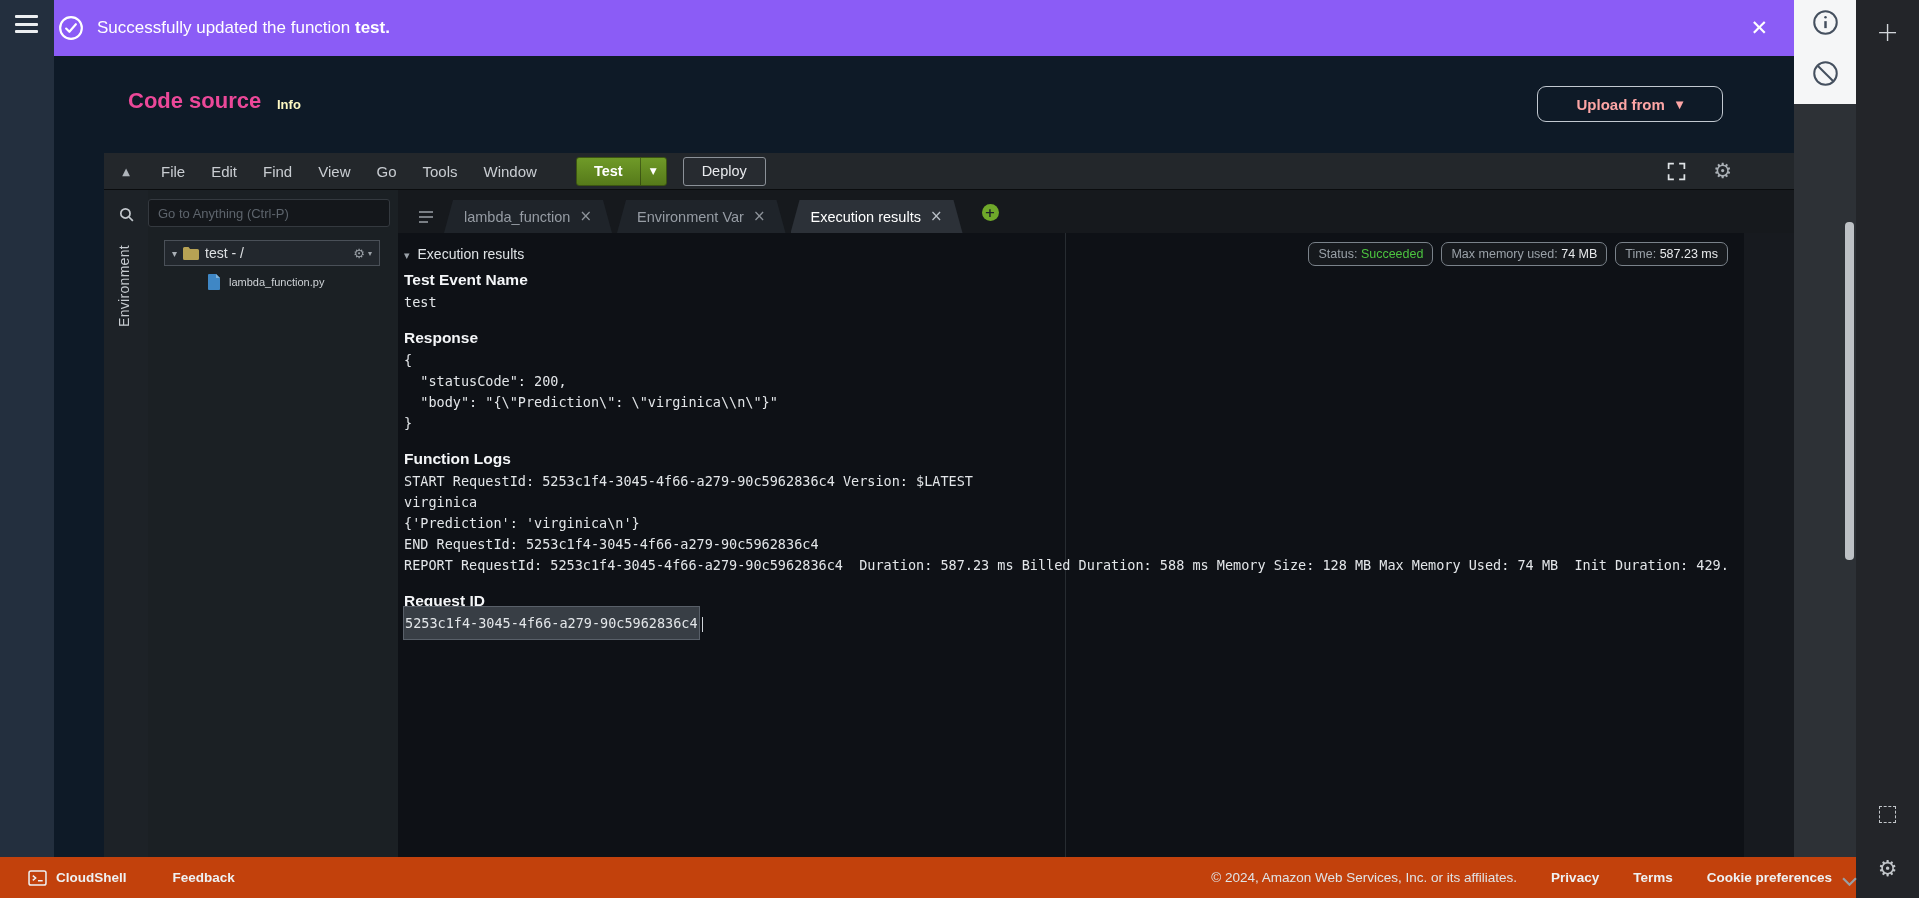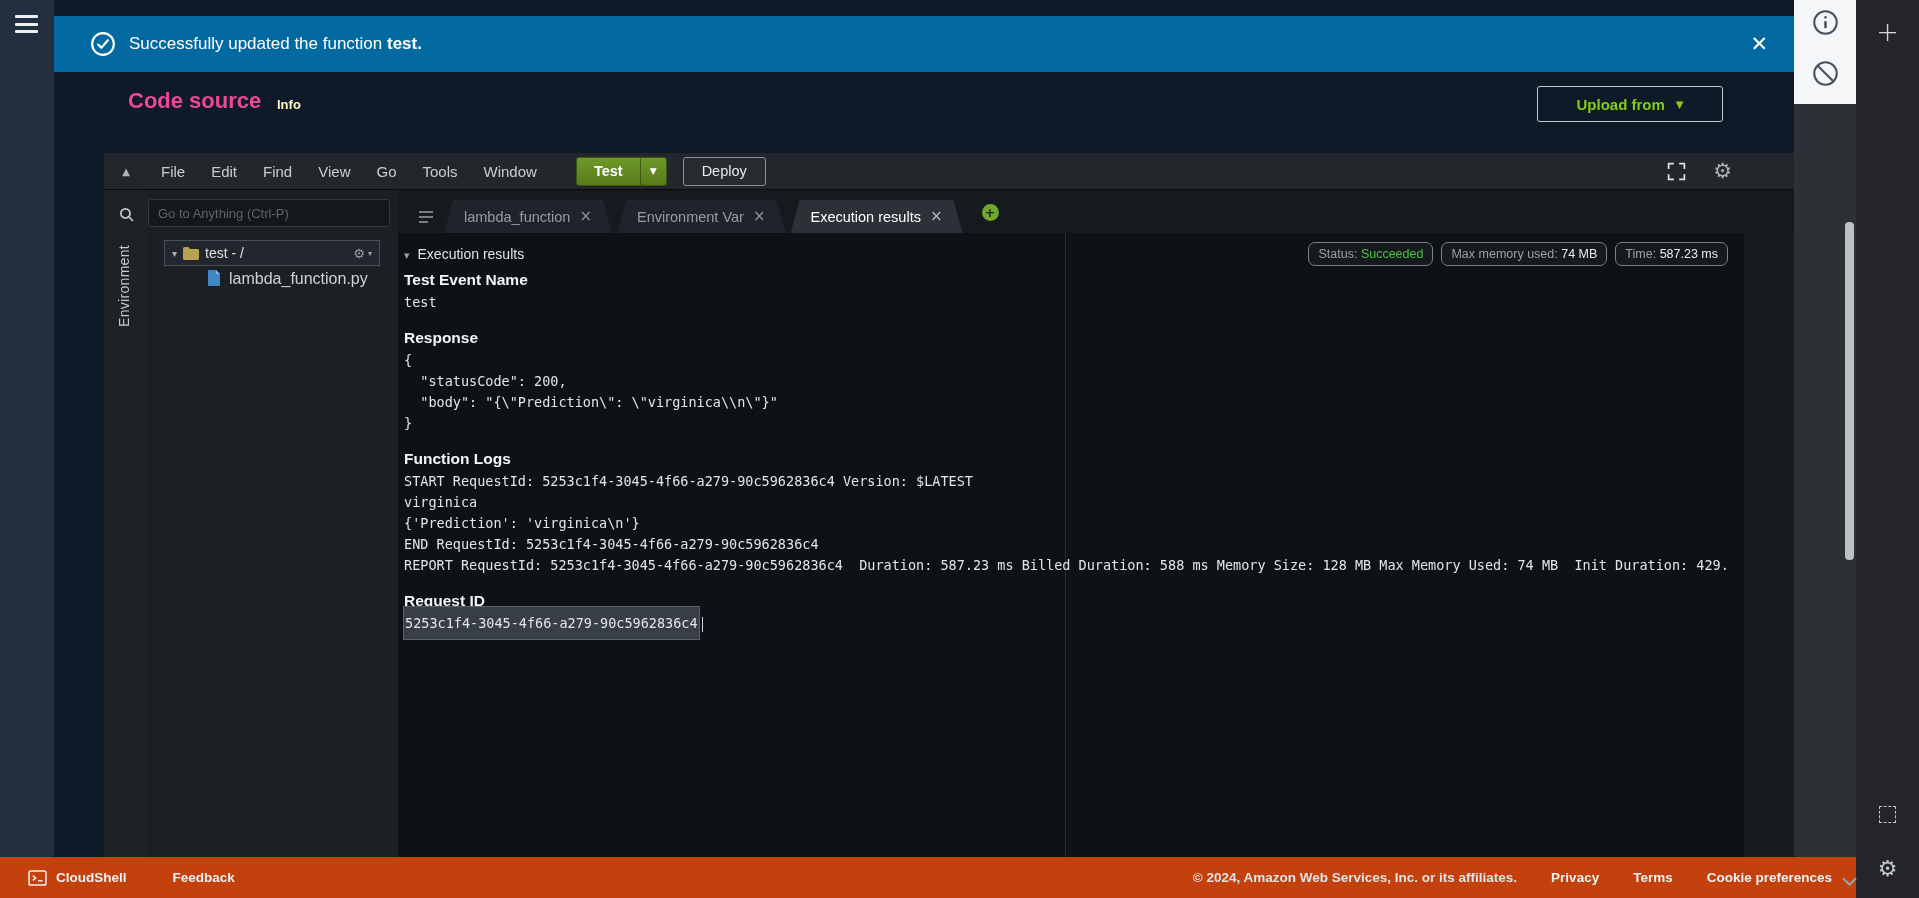--- a/index.html
+++ b/index.html
@@ -6,30 +6,30 @@
   body { background:#000; font-family:"Liberation Sans", sans-serif; }
   .app { position:relative; width:1919px; height:898px; background:#0e1a27; overflow:hidden; }
   .g { font-family:"DejaVu Sans", sans-serif; }
 
   
   .left-rail { position:absolute; left:0; top:0; width:54px; height:857px; background:#232f3e; }
   .hamburger { position:absolute; left:15px; top:15px; width:23px; cursor:pointer; }
   .hamburger i { display:block; height:3px; background:#eceff1; margin-bottom:4.5px; border-radius:1px; }
 
   
-  .banner { position:absolute; left:54px; top:0; width:1740px; height:56px; background:#0369a1;
-            display:flex; align-items:center; padding:0 26px 0 36px; color:#fff;margin-top:16px; }
+  .banner { position:absolute; left:54px; top:0; width:1740px; height:56px; background:#8b5cf6;
+            display:flex; align-items:center; padding:0 26px 0 4px; color:#fff; }
   .banner-msg { font-size:17px; margin-left:13px; }
   .banner-close { margin-left:auto; background:none; border:none; color:#fff; font-size:21px; cursor:pointer; line-height:1; }
 
   
   .cs-title { position:absolute; left:128px; top:88px; font-size:22px; font-weight:bold; color:#ec4899; }
   .cs-info { position:absolute; left:277px; top:97px; font-size:13px; font-weight:bold; color:#fef9c3; text-decoration:none; cursor:pointer; }
   .upload-btn { position:absolute; left:1537px; top:86px; width:186px; height:36px; background:transparent;
-                border:1px solid #c2c9d1; border-radius:3px; color:#84cc16; font-weight:bold; font-size:15px;
+                border:1px solid #c2c9d1; border-radius:9px; color:#fca5a5; font-weight:bold; font-size:15px;
                 display:flex; align-items:center; justify-content:center; gap:11px; cursor:pointer; }
   .upload-btn .caret { font-size:10px; }
 
   
   .menubar { position:absolute; left:104px; top:153px; width:1690px; height:37px; background:#23272b;
              border-bottom:1px solid #0a0c0e; display:flex; align-items:center; padding-right:62px; }
   .mb-collapse { width:44px; text-align:center; font-size:10px; color:#aeb4ba; cursor:pointer; }
   .mb-item { padding:0 13px; font-size:15px; color:#c9cdd2; cursor:pointer; }
   .test-btn { margin-left:26px; height:29px; display:flex; align-items:stretch; border:1px solid #3c5512;
               border-radius:3px; overflow:hidden; background:linear-gradient(#6f9a28,#567a1a); cursor:pointer; }
@@ -52,22 +52,22 @@
                   color:#d8dbde; font-size:13px; padding:10px 9px; }
   .search-input::placeholder { color:#5d646c; }
   .tree { margin-top:13px; }
   .tree-row1 { margin-left:16px; width:216px; height:26px; border:1px solid #4a5058; background:#22272d;
                display:flex; align-items:center; padding:0 7px; color:#dde0e3; font-size:14px; cursor:pointer; }
   .tree-row1 .caret { font-size:10px; color:#aab0b6; margin-right:6px; }
   .tree-row1 .lbl { margin-left:6px; }
   .tree-gear { margin-left:auto; display:flex; align-items:center; gap:3px; cursor:pointer; }
   .tree-gear .gg { font-family:"DejaVu Sans", sans-serif; font-size:13px; color:#9aa0a6; }
   .tree-gear .mini { font-size:8px; color:#9aa0a6; }
-  .tree-row2 { margin-left:60px; margin-top:4px; height:24px; display:flex; align-items:flex-start; gap:8px;
-               color:#ced2d6; font-size:16px; cursor:pointer; }
+  .tree-row2 { margin-left:60px; margin-top:4px; height:24px; display:flex; align-items:center; gap:8px;
+               color:#ced2d6; font-size:11px; cursor:pointer; }
 
   
   .tabbar { position:absolute; left:398px; top:190px; width:1396px; height:43px; background:#16191d;
             display:flex; align-items:flex-end; padding-left:10px; }
   .tab-tool { width:36px; display:flex; justify-content:center; margin-bottom:9px; }
   .tab { height:33px; display:flex; align-items:center; padding:0 20px; margin-right:5px; font-size:14.5px;
          color:#969ca4; background:#1f242a; clip-path:polygon(9px 0, calc(100% - 9px) 0, 100% 100%, 0 100%); cursor:pointer; }
   .tab.active { background:#2c3138; color:#fff; }
   .tab .x { margin-left:9px; color:#8d939a; font-size:15px; line-height:1; cursor:pointer; }
   .tab.active .x { color:#b9bfc6; }
@@ -95,21 +95,21 @@
   .caret-bar { display:inline-block; width:1px; height:15px; background:#cfd4d9; margin-left:3px; vertical-align:middle; }
 
   .gutter { position:absolute; left:1744px; top:233px; width:50px; height:624px; background:#171a1f; }
 
   
   .footer { position:absolute; left:0; top:857px; width:1856px; height:41px; background:#c2410c;
             display:flex; align-items:center; padding:0 24px 0 28px; color:#eef1f3; font-size:13.5px; }
   .f-cloudshell { display:flex; align-items:center; gap:9px; cursor:pointer; font-weight:bold; }
   .f-feedback { margin-left:46px; cursor:pointer; font-weight:bold; }
   .f-right { margin-left:auto; display:flex; align-items:center; }
-  .f-copy { color:#dfe3e6; font-weight:bold; }
+  .f-copy { color:#dfe3e6; font-weight:normal; }
   .f-link { margin-left:34px; cursor:pointer; font-weight:bold; }
 
   
   .help-strip { position:absolute; left:1794px; top:0; width:62px; height:104px; background:#f5f6f7;
                 display:flex; flex-direction:column; align-items:center; padding-top:9px; gap:24px; }
   .help-btn { background:none; border:none; cursor:pointer; line-height:0; }
   .col1-body { position:absolute; left:1794px; top:104px; width:62px; height:753px; background:#2d3136; }
   .col2 { position:absolute; left:1856px; top:0; width:63px; height:898px; background:#232529; }
   .col2-plus { position:absolute; left:0; top:16px; width:63px; text-align:center; font-size:27px;
                font-weight:300; color:#d2d6da; cursor:pointer; font-family:"DejaVu Sans", sans-serif; }

